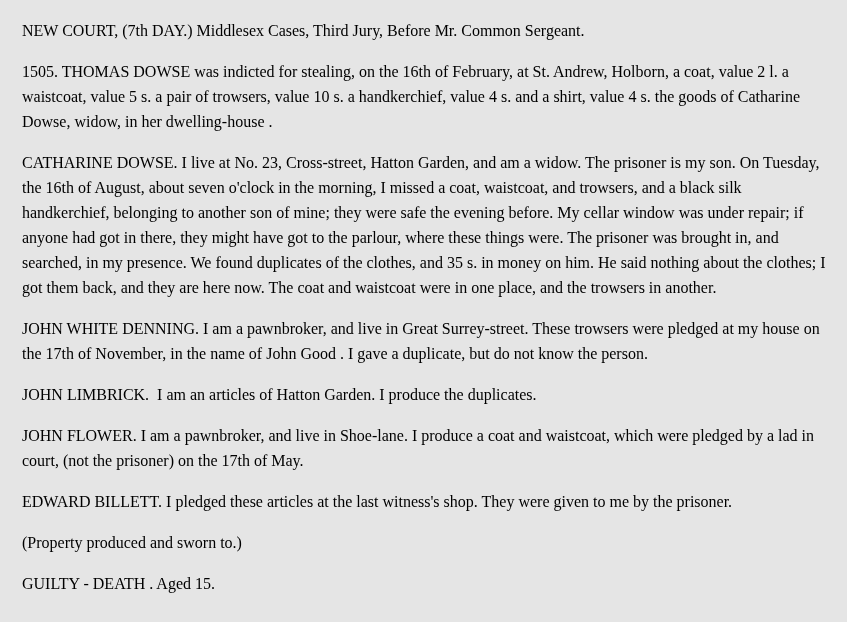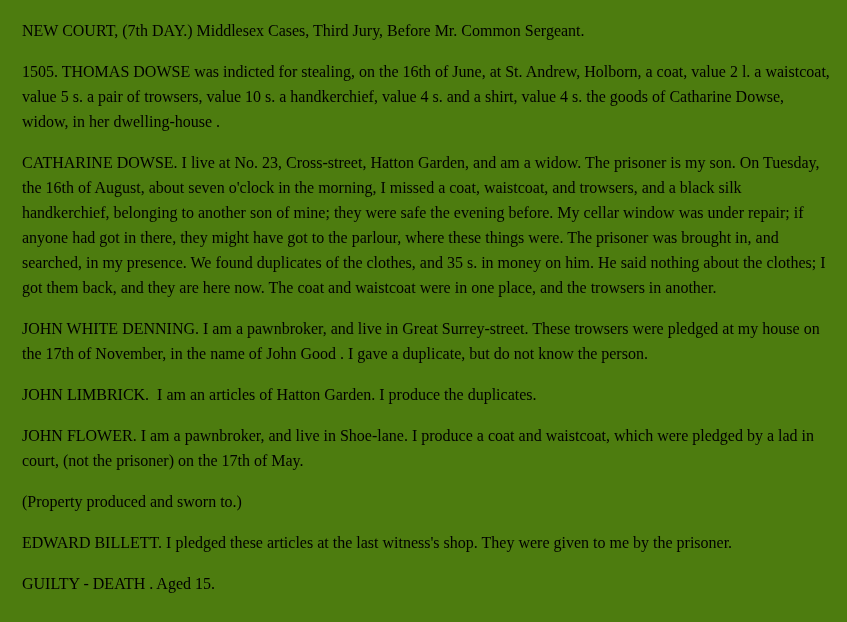--- a/index.html
+++ b/index.html
@@ -11,46 +11,46 @@
       width: 847px;
       height: 622px;
       overflow: hidden;
       font-family: "Liberation Serif", serif;
     }
     .page {
       box-sizing: border-box;
       width: 847px;
       height: 622px;
       padding: 2px 17px 0 22px;
-      background: #4d7c0f;
+      background: #e5e5e5;
       color: #000000;
     }
     .page p {
       margin: 16px 0;
       font-size: 16px;
       line-height: 25px;
       white-space: pre-wrap; 
       color: #000000;
     }
   </style>
 </head>
 <body>
 
 <div class="page">
   <p>NEW COURT, (7th DAY.) Middlesex Cases, Third Jury, Before Mr. Common Sergeant.</p>
 
-  <p>1505. THOMAS DOWSE was indicted for stealing, on the 16th of June, at St. Andrew, Holborn, a coat, value 2 l. a waistcoat, value 5 s. a pair of trowsers, value 10 s. a handkerchief, value 4 s. and a shirt, value 4 s. the goods of Catharine Dowse, widow, in her dwelling-house .</p>
+  <p>1505. THOMAS DOWSE was indicted for stealing, on the 16th of February, at St. Andrew, Holborn, a coat, value 2 l. a waistcoat, value 5 s. a pair of trowsers, value 10 s. a handkerchief, value 4 s. and a shirt, value 4 s. the goods of Catharine Dowse, widow, in her dwelling-house .</p>
 
   <p>CATHARINE DOWSE. I live at No. 23, Cross-street, Hatton Garden, and am a widow. The prisoner is my son. On Tuesday, the 16th of August, about seven o'clock in the morning, I missed a coat, waistcoat, and trowsers, and a black silk handkerchief, belonging to another son of mine; they were safe the evening before. My cellar window was under repair; if anyone had got in there, they might have got to the parlour, where these things were. The prisoner was brought in, and searched, in my presence. We found duplicates of the clothes, and 35 s. in money on him. He said nothing about the clothes; I got them back, and they are here now. The coat and waistcoat were in one place, and the trowsers in another.</p>
 
   <p>JOHN WHITE DENNING. I am a pawnbroker, and live in Great Surrey-street. These trowsers were pledged at my house on the 17th of November, in the name of John Good . I gave a duplicate, but do not know the person.</p>
 
   <p>JOHN LIMBRICK.  I am an articles of Hatton Garden. I produce the duplicates.</p>
 
   <p>JOHN FLOWER. I am a pawnbroker, and live in Shoe-lane. I produce a coat and waistcoat, which were pledged by a lad in court, (not the prisoner) on the 17th of May.</p>
 
+  <p>EDWARD BILLETT. I pledged these articles at the last witness's shop. They were given to me by the prisoner.</p>
+
   <p>(Property produced and sworn to.)</p>
-
-  <p>EDWARD BILLETT. I pledged these articles at the last witness's shop. They were given to me by the prisoner.</p>
 
 
   <p>GUILTY - DEATH . Aged 15.</p>
 </div>
 
 </body></html>

